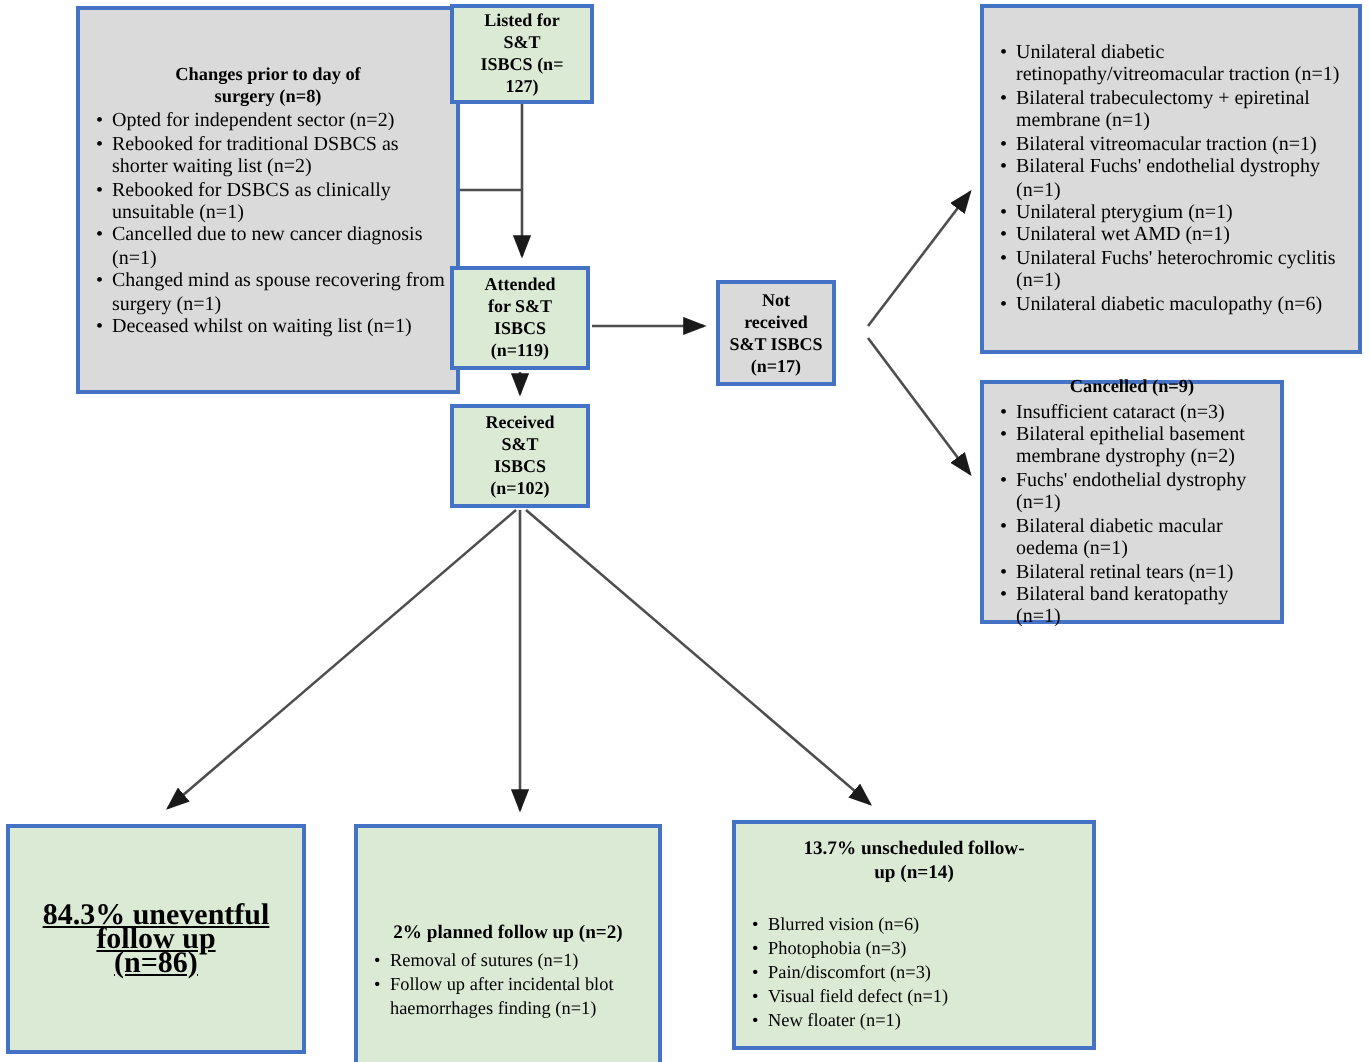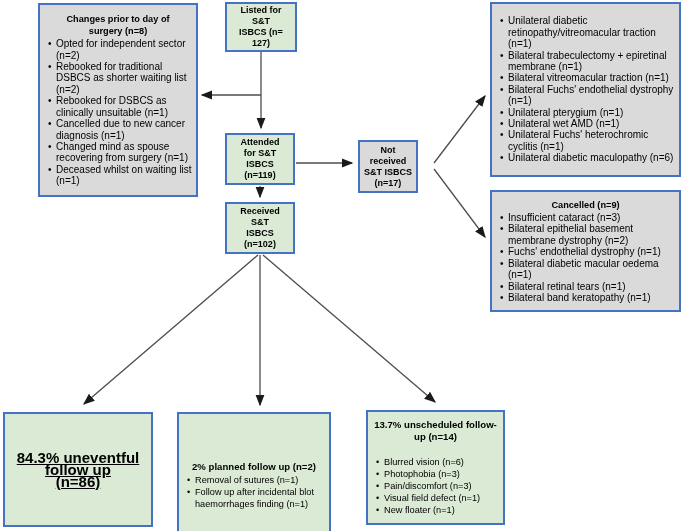--- a/index.html
+++ b/index.html
@@ -7,21 +7,21 @@
     position:relative; width:685px; height:531px; background:#ffffff;
     font-family:"Liberation Sans", sans-serif; color:#000;
     overflow:hidden;
   }
   .arrow-layer { position:absolute; left:0; top:0; width:685px; height:531px; }
   .arrow-layer line { stroke:#4d4d4d; stroke-width:1.3; }
 
   .box {
     position:absolute; box-sizing:border-box;
     border:2px solid #4472c4;
-    display:flex; flex-direction:column; justify-content:center;
+    display:flex; flex-direction:column; justify-content:center;font-family:Liberation Serif, serif;
   }
   .green { background:#dbead5; }
   .gray  { background:#dadada; }
 
   .small-label {
     font-weight:bold; font-size:9px; line-height:11px;
     text-align:center; white-space:pre-line; width:100%;
   }
 
   .box-title {
@@ -62,21 +62,21 @@
     <line x1="261" y1="95" x2="202" y2="95" marker-end="url(#ah)"></line>
     <line x1="296" y1="163" x2="352" y2="163" marker-end="url(#ah)"></line>
     <line x1="260" y1="186" x2="260" y2="197" marker-end="url(#ah)"></line>
     <line x1="434" y1="163" x2="485" y2="96" marker-end="url(#ah)"></line>
     <line x1="434" y1="169" x2="485" y2="237" marker-end="url(#ah)"></line>
     <line x1="258" y1="255" x2="84" y2="404" marker-end="url(#ah)"></line>
     <line x1="260" y1="255" x2="260" y2="405" marker-end="url(#ah)"></line>
     <line x1="263" y1="255" x2="435" y2="402" marker-end="url(#ah)"></line>
   </svg>
 
-  <div class="box gray" style="left:38px; top:3px; width:160px; height:194px;">
+  <div class="box gray" style="left:38px; top:3px; width:192px; height:194px;">
     <div class="box-title">Changes prior to day of
 surgery (n=8)</div>
     <ul class="items">
       <li class="item">Opted for independent sector (n=2)</li>
       <li class="item">Rebooked for traditional DSBCS as shorter waiting list (n=2)</li>
       <li class="item">Rebooked for DSBCS as clinically unsuitable (n=1)</li>
       <li class="item">Cancelled due to new cancer diagnosis (n=1)</li>
       <li class="item">Changed mind as spouse recovering from surgery (n=1)</li>
       <li class="item">Deceased whilst on waiting list (n=1)</li>
     </ul>
@@ -116,21 +116,21 @@
       <li class="item">Bilateral trabeculectomy + epiretinal membrane (n=1)</li>
       <li class="item">Bilateral vitreomacular traction (n=1)</li>
       <li class="item">Bilateral Fuchs' endothelial dystrophy (n=1)</li>
       <li class="item">Unilateral pterygium (n=1)</li>
       <li class="item">Unilateral wet AMD (n=1)</li>
       <li class="item">Unilateral Fuchs' heterochromic cyclitis (n=1)</li>
       <li class="item">Unilateral diabetic maculopathy (n=6)</li>
     </ul>
   </div>
 
-  <div class="box gray" style="left:490px; top:190px; width:191px; height:122px;">
+  <div class="box gray" style="left:490px; top:190px; width:152px; height:122px;">
     <div class="box-title">Cancelled (n=9)</div>
     <ul class="items">
       <li class="item">Insufficient cataract (n=3)</li>
       <li class="item">Bilateral epithelial basement membrane dystrophy (n=2)</li>
       <li class="item">Fuchs' endothelial dystrophy (n=1)</li>
       <li class="item">Bilateral diabetic macular oedema (n=1)</li>
       <li class="item">Bilateral retinal tears (n=1)</li>
       <li class="item">Bilateral band keratopathy (n=1)</li>
     </ul>
   </div>
@@ -141,21 +141,21 @@
   </div>
 
   <div class="box green followup" style="left:177px; top:412px; width:154px; height:147px;">
     <div class="followup-title">2% planned follow up (n=2)</div>
     <ul class="items">
       <li class="item">Removal of sutures (n=1)</li>
       <li class="item">Follow up after incidental blot haemorrhages finding (n=1)</li>
     </ul>
   </div>
 
-  <div class="box green followup" style="left:366px; top:410px; width:139px; height:115px;gap:12px;">
+  <div class="box green followup" style="left:366px; top:410px; width:182px; height:115px;gap:12px;">
     <div class="followup-title">13.7% unscheduled follow-
 up (n=14)</div>
     <ul class="items">
       <li class="item">Blurred vision (n=6)</li>
       <li class="item">Photophobia (n=3)</li>
       <li class="item">Pain/discomfort (n=3)</li>
       <li class="item">Visual field defect (n=1)</li>
       <li class="item">New floater (n=1)</li>
     </ul>
   </div>

